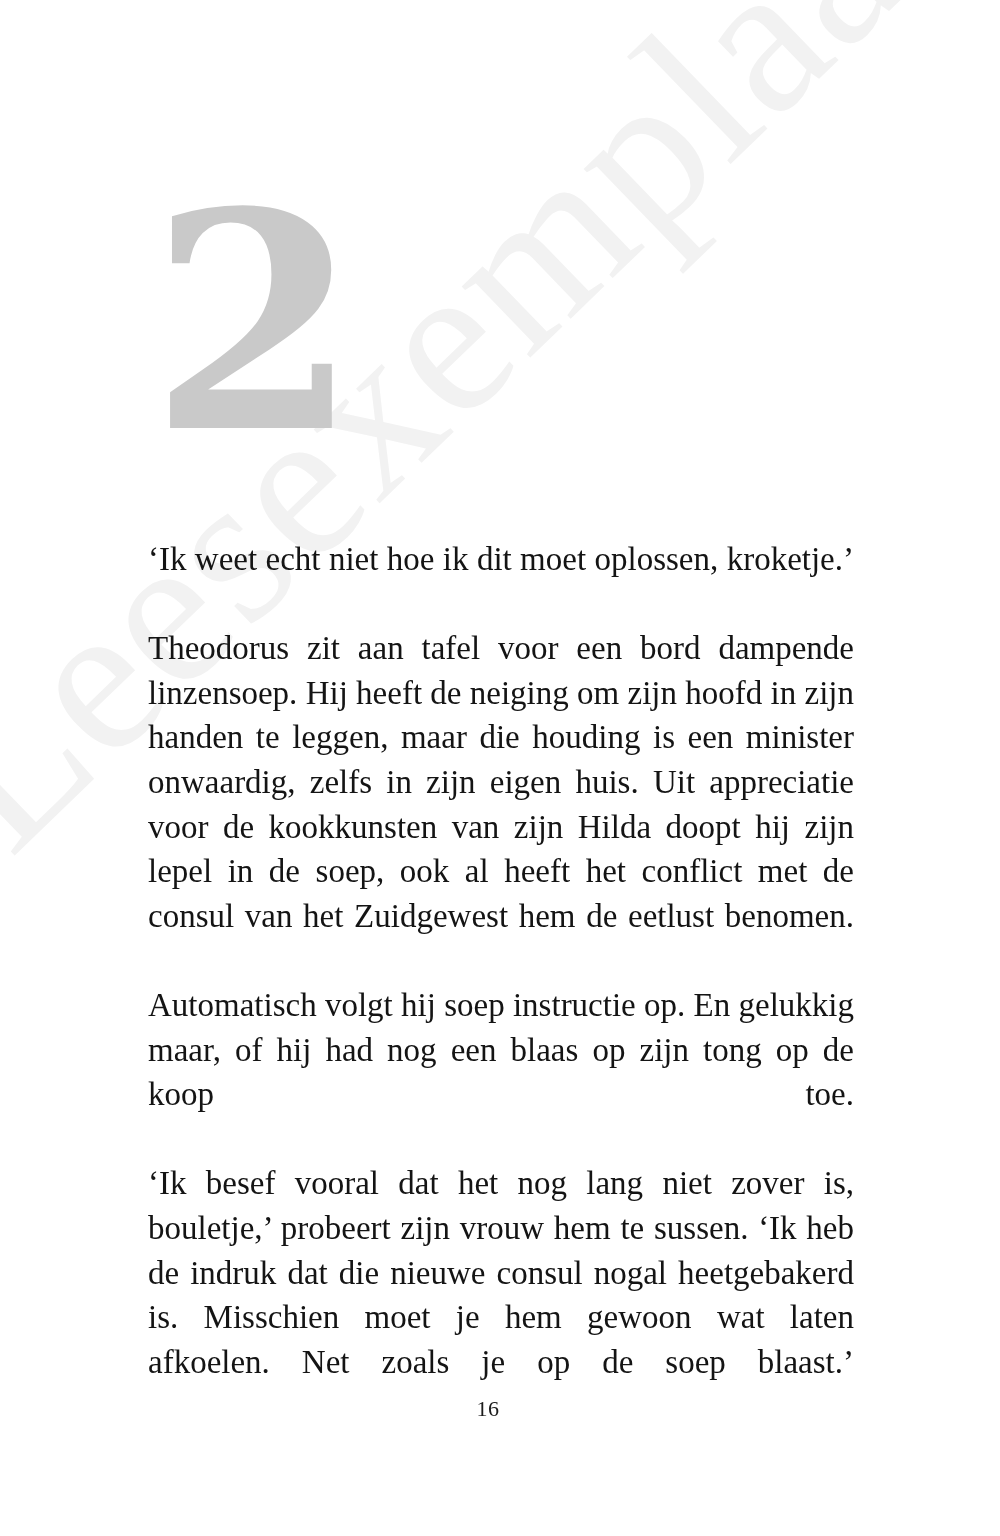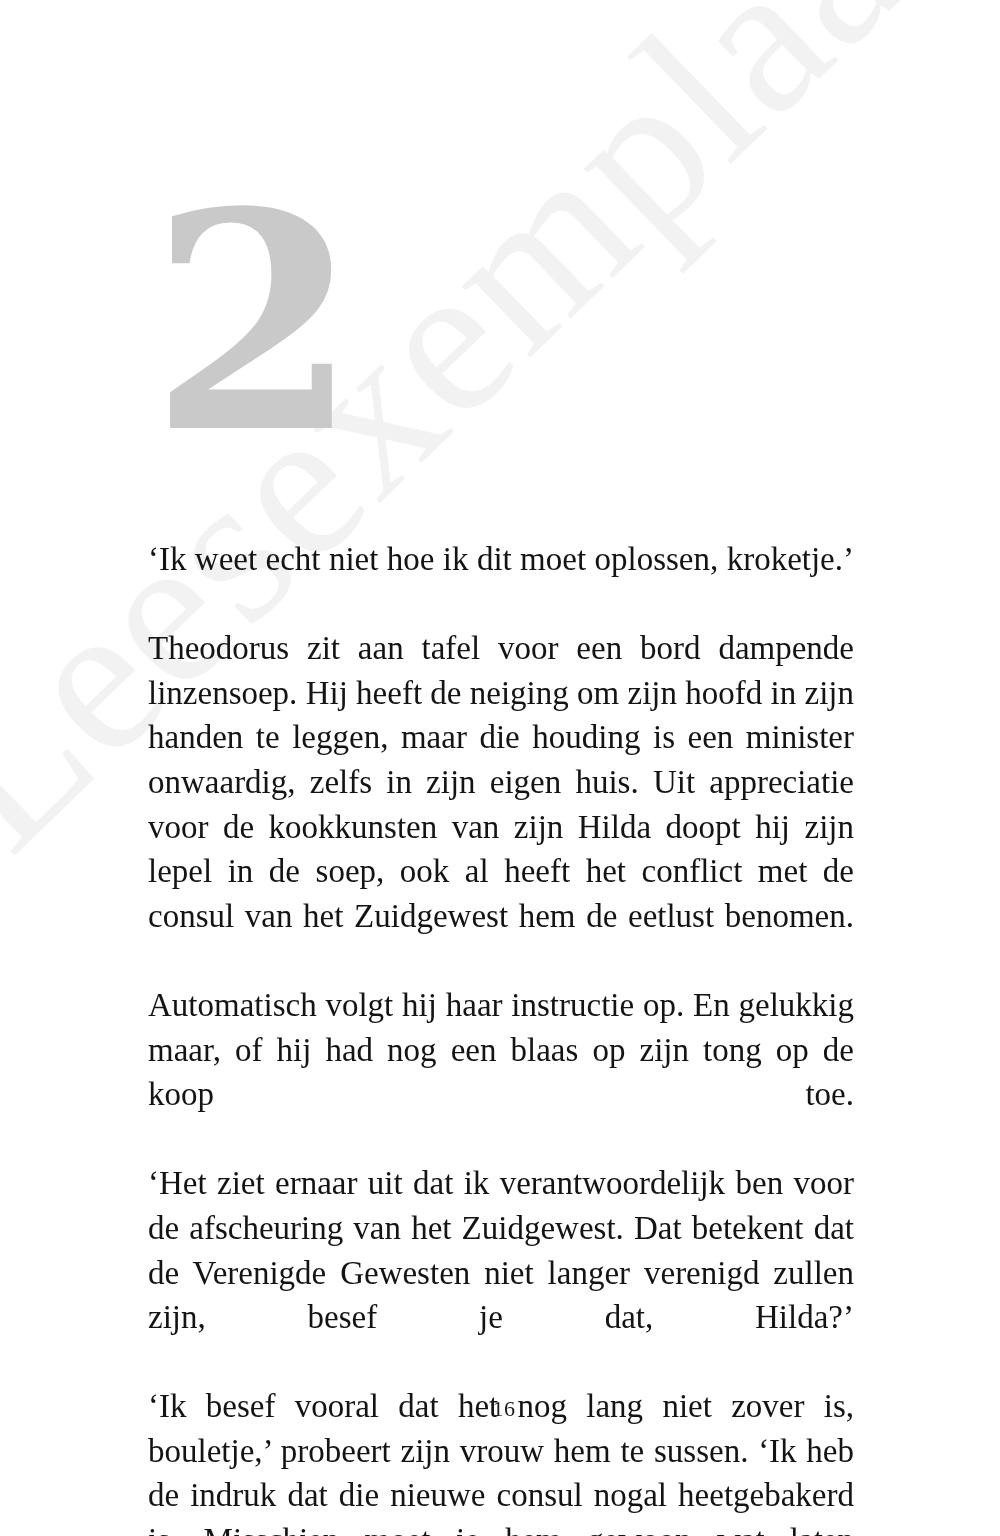--- a/index.html
+++ b/index.html
@@ -89,41 +89,39 @@
   #page-number {
     position: absolute;
     left: 0;
     top: 1396px;
     width: 976px;
     text-align: center;
     font-size: 22px;
     color: #1c1c1c;
     letter-spacing: 0.5px;
     z-index: 2;
-    padding-left: 16px;
   }
 </style>
 </head>
 <body>
 
 <div id="page">
 
   <div id="watermark-layer">
     <div id="watermark-text">Leesexemplaar</div>
   </div>
 
   <div id="chapter-number">
     <svg width="190" height="300" viewBox="0 0 190 300" aria-hidden="true">
       <text class="num-glyph" x="0" y="250">2</text>
     </svg>
   </div>
 
   <div id="body-text">
       <p class="para">‘Ik weet echt niet hoe ik dit moet oplossen, kroketje.’</p>
       <p class="para">Theodorus zit aan tafel voor een bord dampende linzensoep. Hij heeft de neiging om zijn hoofd in zijn handen te leggen, maar die houding is een minister onwaardig, zelfs in zijn eigen huis. Uit appreciatie voor de kookkunsten van zijn Hilda doopt hij zijn lepel in de soep, ook al heeft het conflict met de consul van het Zuidgewest hem de eetlust benomen.</p>
-      <p class="para">Automatisch volgt hij haar instructie op. En gelukkig maar, of hij had nog een blaas op zijn tong op de koop toe.</p>
-      <p class="para">‘Het ziet ernaar uit dat ik verantwoordelijk ben voor de afscheuring van het Zuidgewest. Dat betekent dat de Verenigde Gewesten niet langer verenigd zullen zijn, besef je dat, Hilda?’</p>
+      <p class="para">Automatisch volgt hij soep instructie op. En gelukkig maar, of hij had nog een blaas op zijn tong op de koop toe.</p>
       <p class="para">‘Ik besef vooral dat het nog lang niet zover is, bouletje,’ probeert zijn vrouw hem te sussen. ‘Ik heb de indruk dat die nieuwe consul nogal heetgebakerd is. Misschien moet je hem gewoon wat laten afkoelen. Net zoals je op de soep blaast.’</p>
     </div>
 
   <div id="page-number">16</div>
 
 </div>
 
 </body></html>

